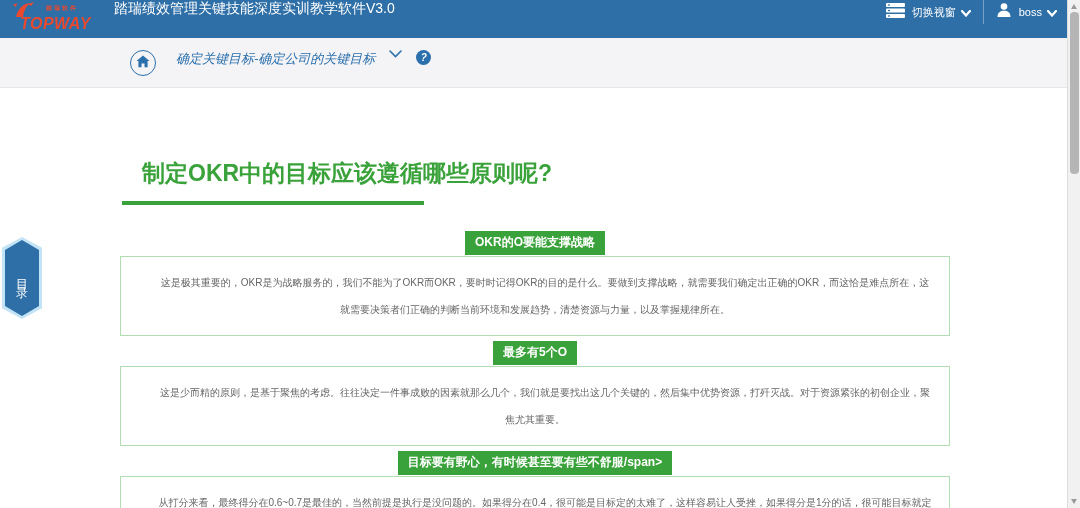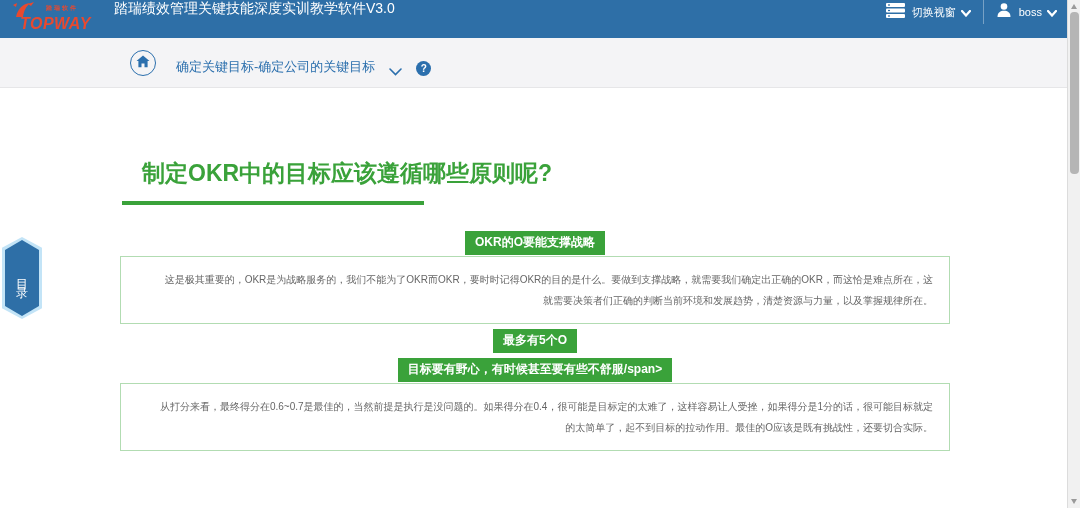--- a/index.html
+++ b/index.html
@@ -34,21 +34,21 @@
   .topbar-right { margin-left:auto; display:flex; align-items:center; padding-right:10px; }
   .tb-group { display:flex; align-items:center; cursor:pointer; }
   .tb-label { color:#fff; font-size:11px; margin:0 5px 0 7px; }
   .tb-divider { width:1px; height:24px; background:rgba(255,255,255,0.35); margin:0 12px; }
 
   
   .subbar {
     position:absolute; left:0; top:38px; width:1067px; height:50px;
     background:#f4f4f6; border-bottom:1px solid #e6e6e8;
   }
-  .breadcrumb { display:flex; align-items:flex-end; margin:12px 0 0 130px; }
+  .breadcrumb { display:flex; align-items:flex-start; margin:12px 0 0 130px;font-style:italic; }
   .home-btn {
     width:26px; height:26px; border:1px solid var(--link_blue,#2b6fad); border-radius:50%;
     display:flex; align-items:center; justify-content:center; cursor:pointer; background:transparent;
   }
   .bc-label { color:var(--link_blue,#2b6fad); font-size:13px; margin-left:20px; }
   .bc-chevron { margin-left:14px; cursor:pointer; display:flex; }
   .q-icon {
     width:15px; height:15px; border-radius:50%; background:var(--link_blue,#2b6fad);
     color:#fff; font-size:10px; font-weight:bold; line-height:15px; text-align:center;
     margin-left:14px; cursor:pointer;
@@ -78,23 +78,23 @@
     color:var(--accent_green,#3aa23a); font-size:23px; font-weight:bold;
   }
   .title-rule { width:302px; height:4px; background:var(--accent_green,#3aa23a); margin:12px 0 0 2px; }
   .sections { margin-top:26px; }
   .section { text-align:center; margin-bottom:5px; }
   .section-badge {
     display:inline-block; background:var(--accent_green,#3aa23a); color:#fff;
     font-size:12px; font-weight:bold; padding:3px 10px 4px;
   }
   .section-box {
-    margin-top:1px; text-align:right; background:#fff;
+    margin-top:1px; text-align:center; background:#fff;
     border:1px solid var(--box_border_green,#b2dcb2);
-    padding:12px 16px; font-size:10px; color:#666; line-height:21px;
+    padding:12px 16px; font-size:10px; color:#666; line-height:27px;
   }
   .section-box p { text-indent:2em; }
 
   
   .scrollbar {
     position:absolute; right:0; top:0; width:13px; height:508px;
     background:#f1f1f1; border-left:1px solid #dcdcdc; z-index:10;
   }
   .sb-up, .sb-down { position:absolute; left:3px; width:0; height:0; }
   .sb-up { top:4px; border-left:3.5px solid transparent; border-right:3.5px solid transparent; border-bottom:5px solid #9a9a9a; }
@@ -186,20 +186,23 @@
   <div class="sections" id="sections">
   <div class="section">
     <span class="section-badge">OKR的O要能支撑战略</span>
     <div class="section-box">
           <p>这是极其重要的，OKR是为战略服务的，我们不能为了OKR而OKR，要时时记得OKR的目的是什么。要做到支撑战略，就需要我们确定出正确的OKR，而这恰是难点所在，这就需要决策者们正确的判断当前环境和发展趋势，清楚资源与力量，以及掌握规律所在。</p>
         </div>
   </div>
 
   <div class="section">
     <span class="section-badge">最多有5个O</span>
+    <div class="section-box">
+          <p>这是少而精的原则，是基于聚焦的考虑。往往决定一件事成败的因素就那么几个，我们就是要找出这几个关键的，然后集中优势资源，打歼灭战。对于资源紧张的初创企业，聚焦尤其重要。</p>
+        </div>
   </div>
 
   <div class="section">
     <span class="section-badge">目标要有野心，有时候甚至要有些不舒服/span&gt;</span>
     <div class="section-box">
           <p>从打分来看，最终得分在0.6~0.7是最佳的，当然前提是执行是没问题的。如果得分在0.4，很可能是目标定的太难了，这样容易让人受挫，如果得分是1分的话，很可能目标就定的太简单了，起不到目标的拉动作用。最佳的O应该是既有挑战性，还要切合实际。</p>
         </div>
   </div>
 
 </div>

